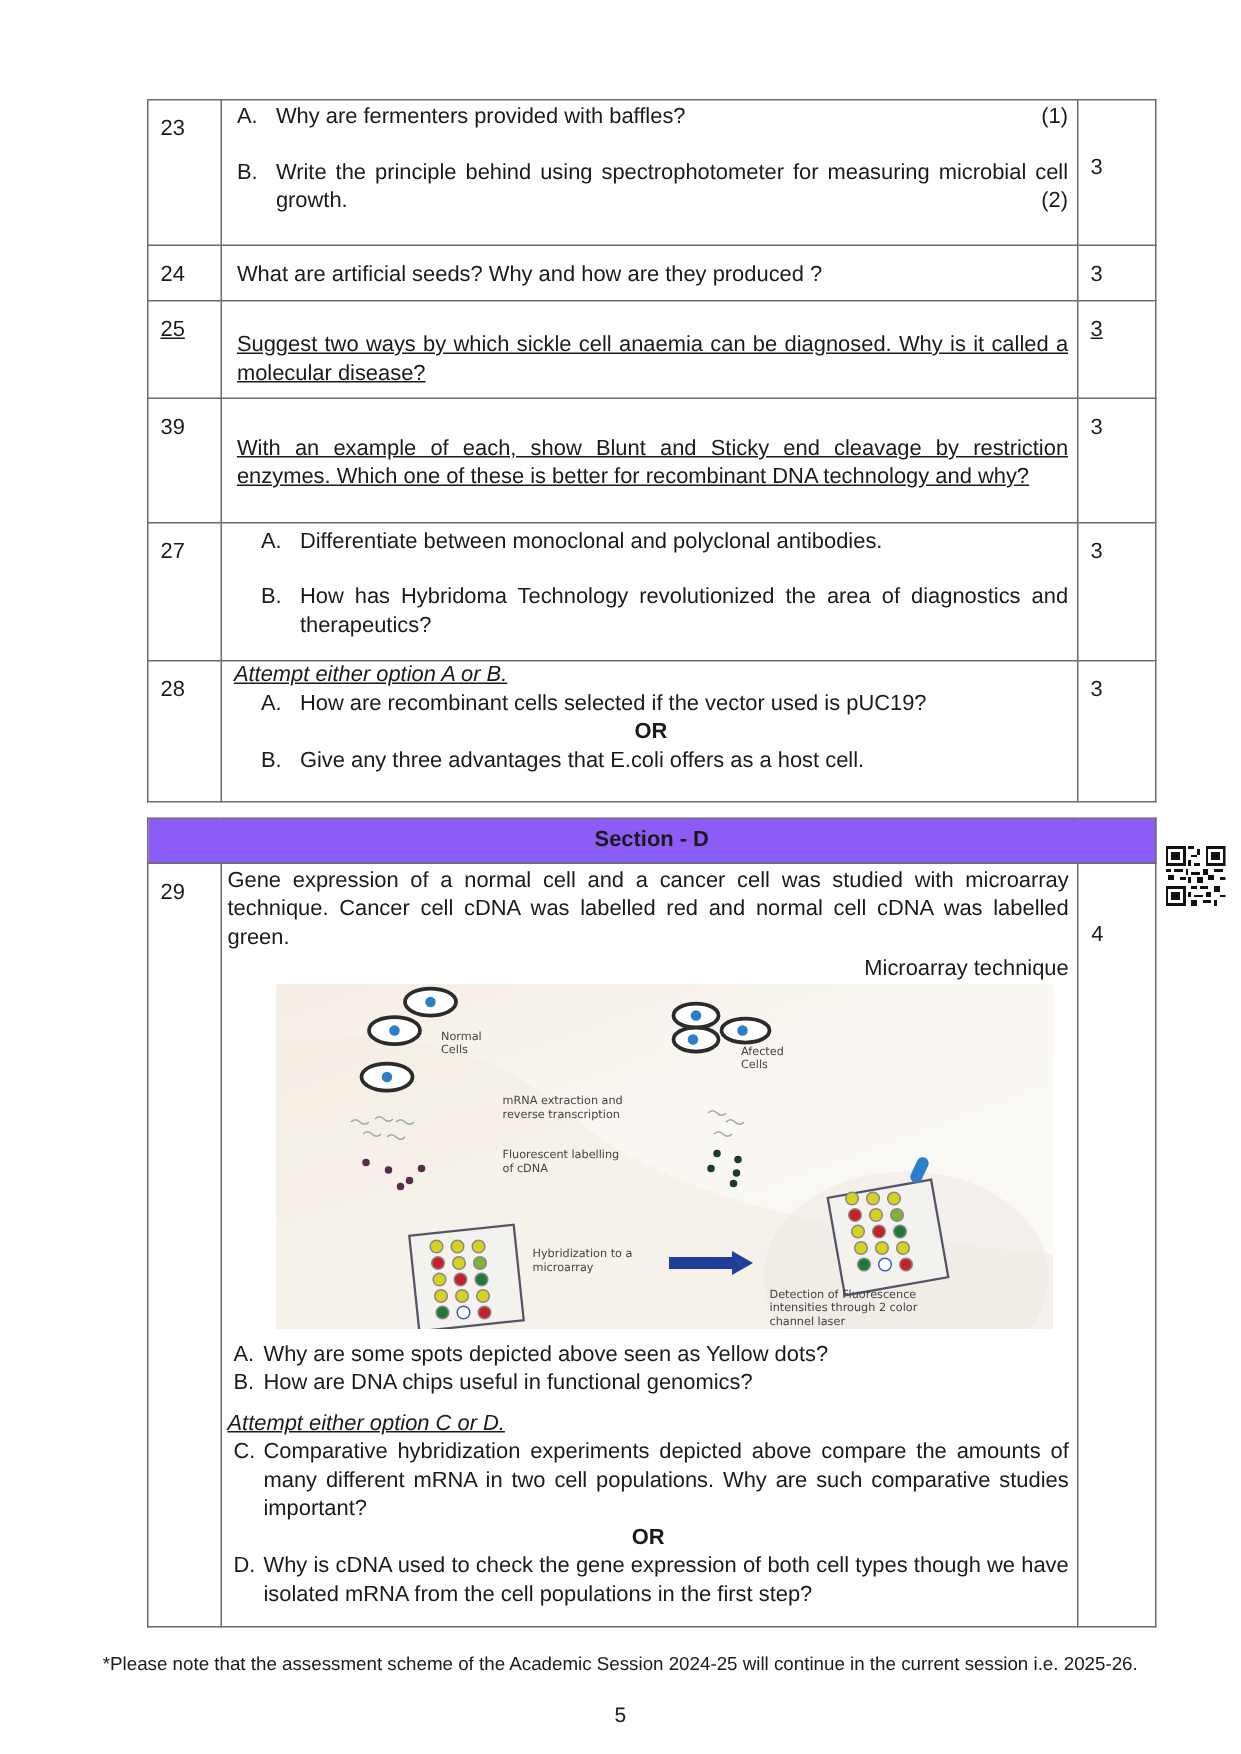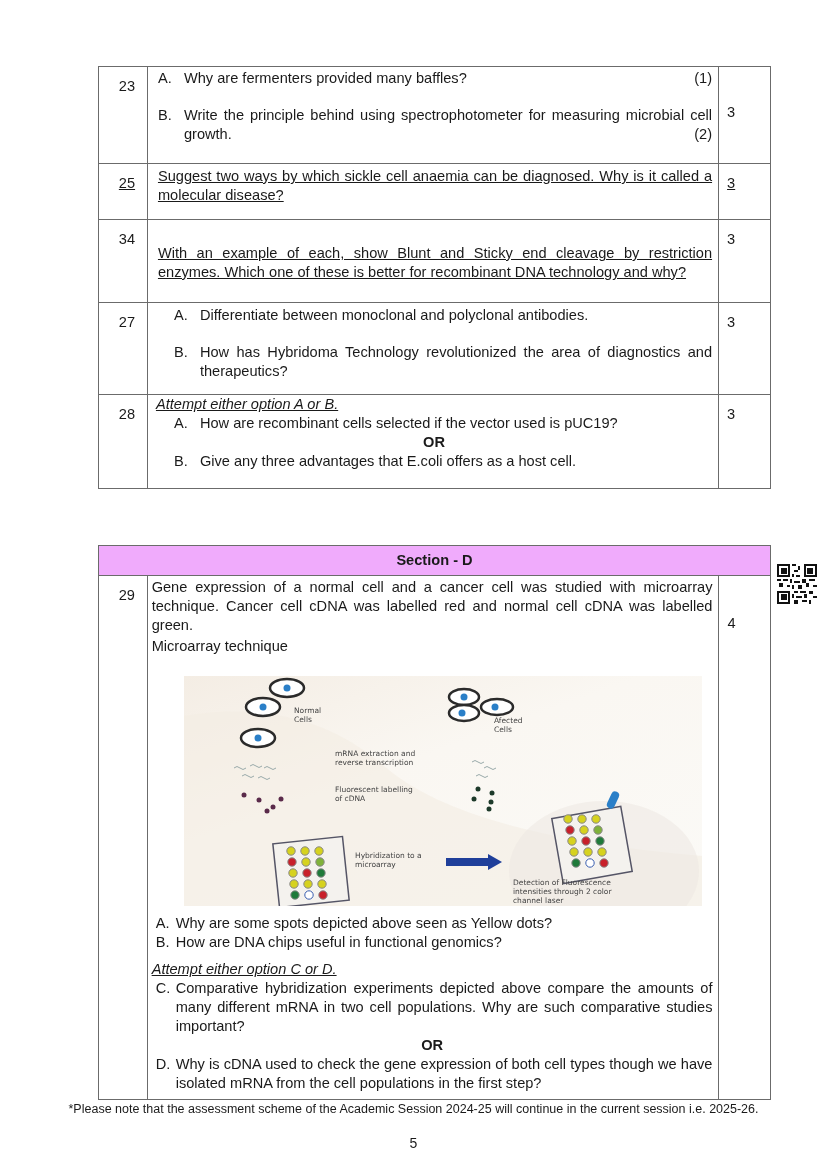--- a/index.html
+++ b/index.html
@@ -1,66 +1,71 @@
 <!DOCTYPE html>
 <html><head>
 <meta charset="utf-8">
 <style>
   html, body { margin: 0; padding: 0; background: #ffffff; }
   body { width: 827px; height: 1169px; position: relative; font-family: "Liberation Sans", sans-serif; color: #1a1a1a; overflow: hidden; }
   .tbl { position: absolute; border-collapse: collapse; font-size: 14.6px; line-height: 19px; }
   .tbl td { border: 1px solid #6b6b6b; vertical-align: top; }
   .tbl-a { left: 98px; top: 66px; width: 673px; }
   .tbl-b { left: 98px; top: 545px; width: 673px; }
-  .c-num { width: 49px; padding: 10px 0 0 8px; box-sizing: border-box; text-align: center; }
+  .c-num { width: 49px; padding: 10px 0 0 8px; box-sizing: border-box; }
   .c-q { width: 572px; padding: 6px 6px 6px 10px; box-sizing: border-box; text-align: justify; }
   .c-m { width: 52px; padding: 10px 0 0 8px; box-sizing: border-box; }
   .sub { display: flex; }
   .sub .lbl { flex: 0 0 26px; }
   .sub .txt { flex: 1; text-align: justify; }
   .marks-inline { float: right; }
   .or { text-align: center; font-weight: bold; }
   .attempt { font-style: italic; text-decoration: underline; }
-  .sec-head { background: #f0abfc; text-align: center; font-weight: bold; padding: 5px 0; }
-  .fig-title { text-align: left; margin: 2px 0 20px 0; }
+  .sec-head { background: #8b5cf6; text-align: center; font-weight: bold; padding: 5px 0; }
+  .fig-title { text-align: right; margin: 2px 0 0 0; }
   .figure { width: 518px; height: 230px; margin: 0 0 0 32px; position: relative; background: linear-gradient(160deg, #f4ede4 0%, #faf7f2 40%, #fbfaf7 100%); overflow: hidden; }
   .figure svg { position: absolute; left: 0; top: 0; }
   .qr { position: absolute; left: 777px; top: 564px; width: 40px; height: 40px; }
   .footnote { position: absolute; left: 0; width: 827px; top: 1102px; text-align: center; font-size: 12.5px; }
   .pageno { position: absolute; left: 0; width: 827px; top: 1135px; text-align: center; font-size: 14px; }
   .sp { height: 18px; }
   .sp2 { height: 8px; }
 </style>
 </head>
 <body>
 
 <table class="tbl tbl-a">
   <tbody>
       <tr style="height:97px;">
     <td class="c-num">23</td>
     <td class="c-q" style="padding-top:2px;">
       <div class="sub">
         <span class="lbl">A.</span>
-        <span class="txt"><span>Why are fermenters provided many baffles?</span><span class="marks-inline">(1)</span></span>
+        <span class="txt"><span>Why are fermenters provided with baffles?</span><span class="marks-inline">(1)</span></span>
       </div>
       <div class="sp"></div>
       <div class="sub">
         <span class="lbl">B.</span>
         <span class="txt"><span>Write the principle behind using spectrophotometer for measuring microbial cell growth.</span><span class="marks-inline">(2)</span></span>
       </div>
     </td>
     <td class="c-m" style="padding-top:36px;">3</td>
   </tr>
+  <tr style="height:37px;">
+    <td class="c-num">24</td>
+    <td class="c-q" style="padding-top:10px;">What are artificial seeds?  Why and how are they produced ?</td>
+    <td class="c-m">3</td>
+  </tr>
   <tr style="height:56px;text-decoration:underline;">
     <td class="c-num">25</td>
-    <td class="c-q" style="padding-top:3px;">Suggest two ways by which sickle cell anaemia can be diagnosed. Why is it called a molecular disease?</td>
+    <td class="c-q" style="padding-top:20px;">Suggest two ways by which sickle cell anaemia can be diagnosed. Why is it called a molecular disease?</td>
     <td class="c-m">3</td>
   </tr>
   <tr style="height:83px;">
-    <td class="c-num">34</td>
+    <td class="c-num">39</td>
     <td class="c-q" style="padding-top:24px;text-decoration:underline;">With an example of each, show Blunt and Sticky end cleavage by restriction enzymes. Which one of these is better for  recombinant DNA technology and why?</td>
     <td class="c-m">3</td>
   </tr>
   <tr style="height:92px;">
     <td class="c-num">27</td>
     <td class="c-q" style="padding-left:26px;padding-top:3px;">
       <div class="sub">
         <span class="lbl">A.</span>
         <span class="txt">Differentiate between monoclonal and polyclonal antibodies.</span>
       </div>

